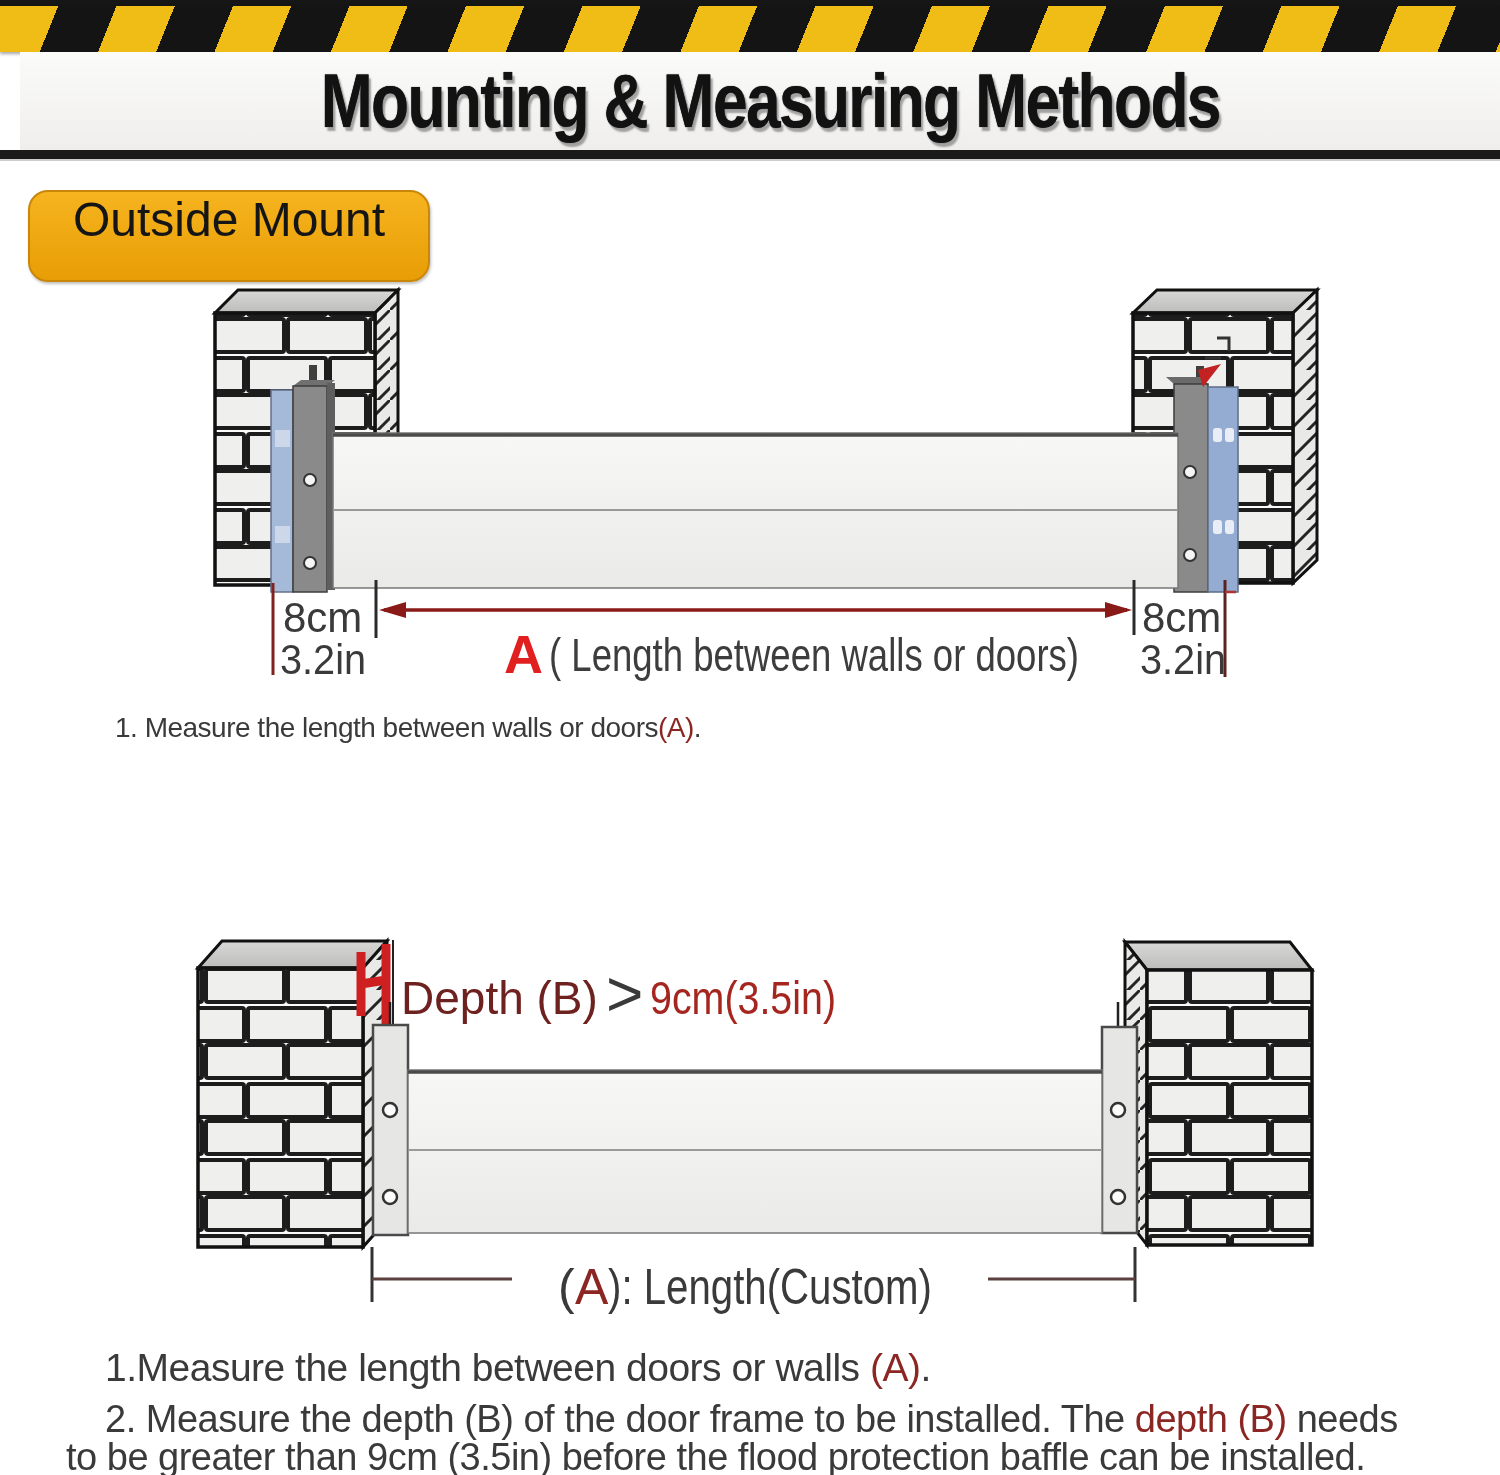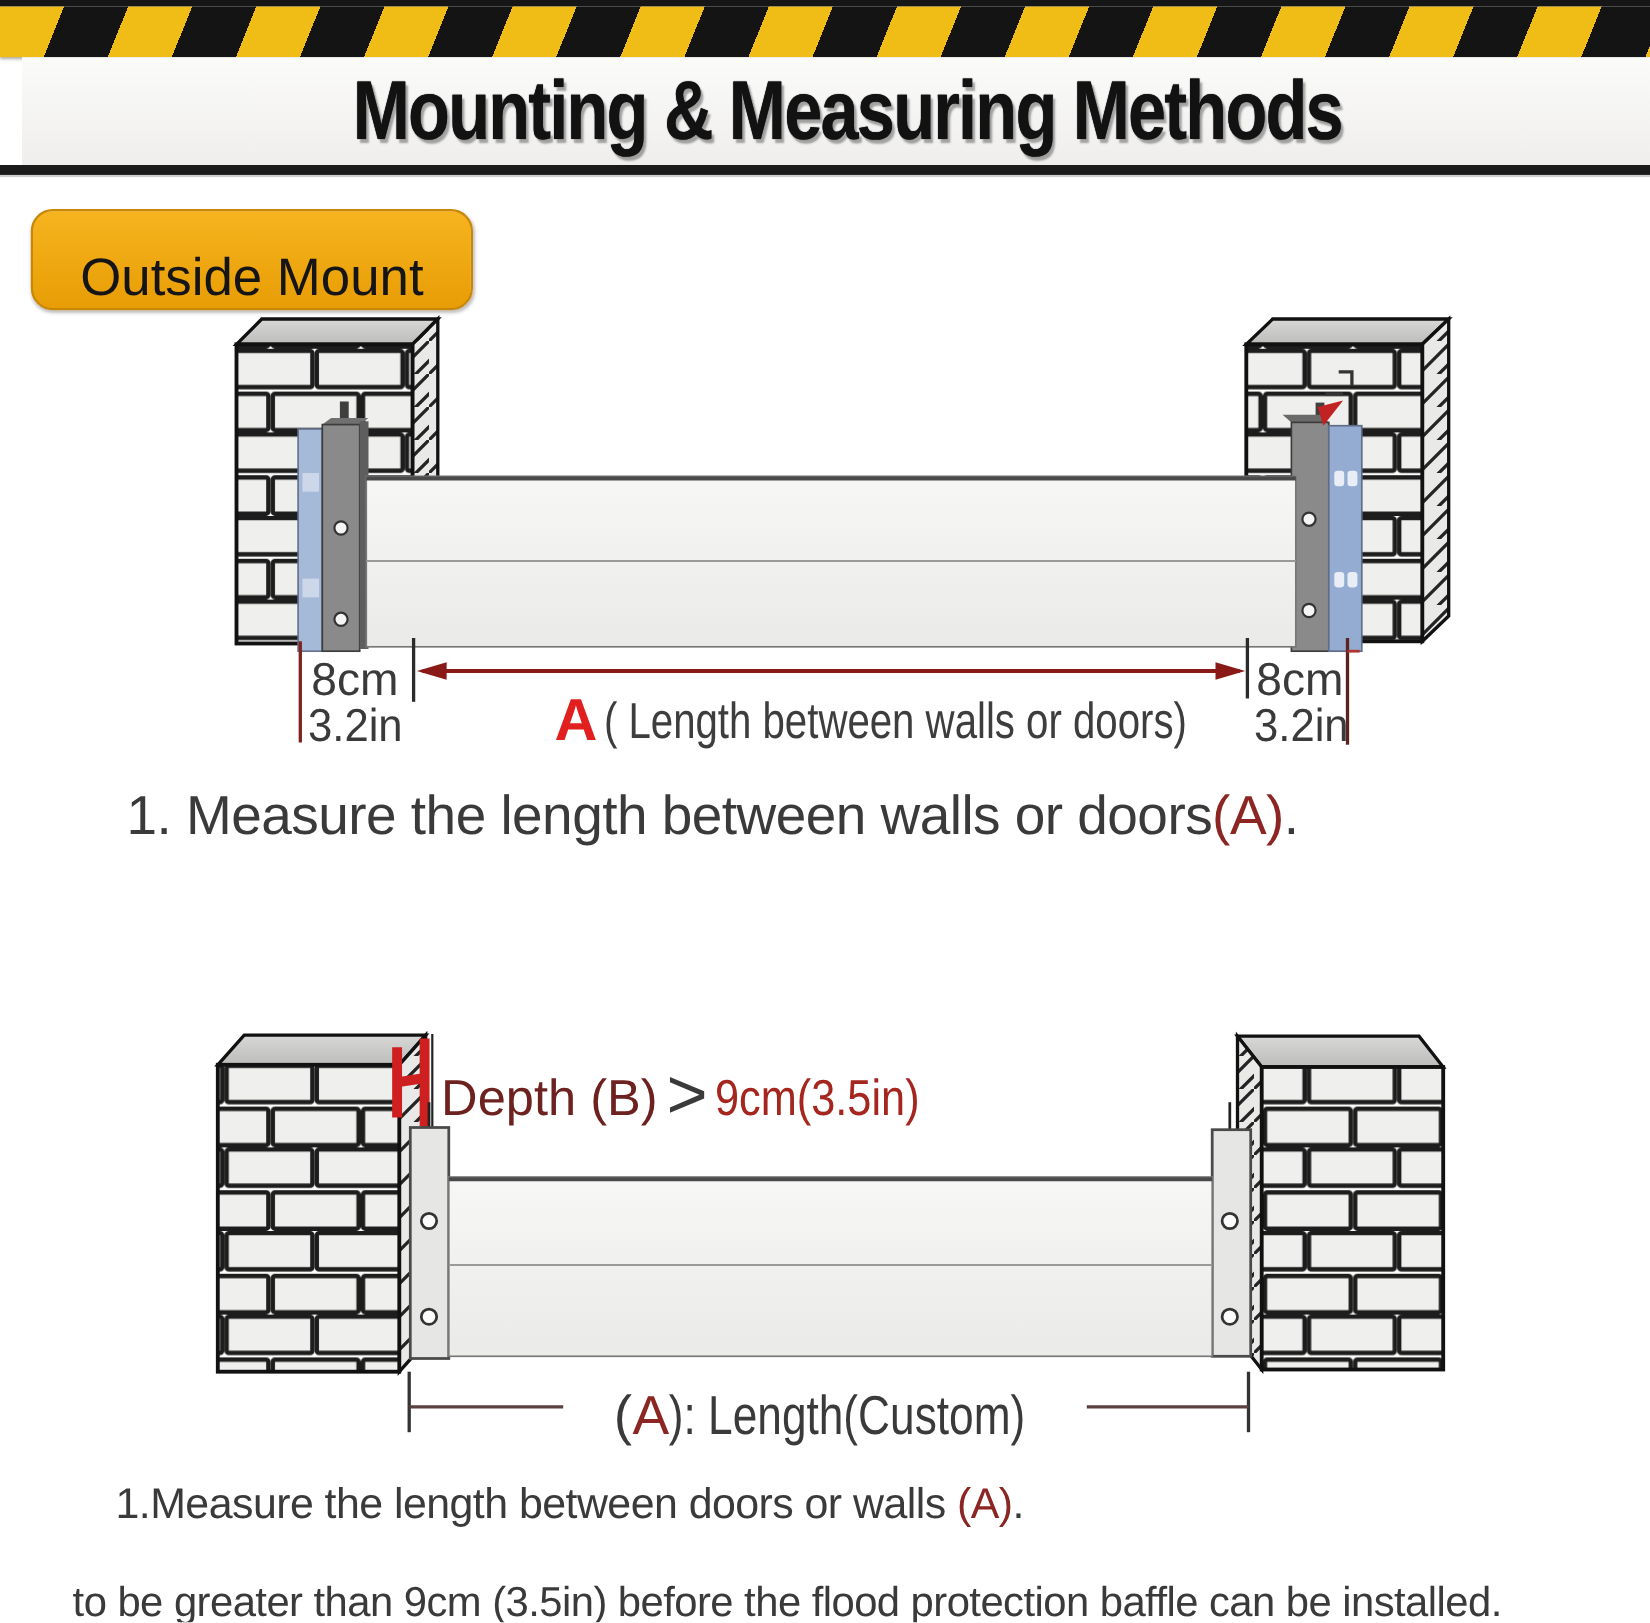--- a/index.html
+++ b/index.html
@@ -13,26 +13,26 @@
   .title-band{position:absolute;top:52px;left:0;width:1500px;height:98px;
         background:linear-gradient(#fbfbfa,#efeeec);display:flex;align-items:center;justify-content:center;margin-left:20px;}
   .page-title{font-size:76px;font-weight:700;color:#121212;letter-spacing:-2px;line-height:1;
         transform:scaleX(.82);transform-origin:center;white-space:nowrap;
         text-shadow:3px 4px 2px rgba(95,95,95,.55),0 0 1px #000;}
   .title-rule{position:absolute;top:150px;left:0;width:1500px;height:9px;background:#1a1a1a;
         box-shadow:0 2px 0 #cfcecb;}
   
   .mount-badge{position:absolute;left:28px;width:398px;height:88px;border-radius:20px;
         background:linear-gradient(#f6b41f,#e89d05);border:2px solid #c9870a;
-        display:flex;align-items:flex-end;justify-content:center;
+        display:flex;align-items:flex-start;justify-content:center;
         font-size:48px;color:#151515;letter-spacing:0;box-shadow:1px 2px 3px rgba(0,0,0,.25);}
   .badge-outside{top:190px;}
   .badge-inside{top:838px;}
   
-  .step{position:absolute;font-size:50px;letter-spacing:-.5px;color:#3a3a3a;white-space:nowrap;}
+  .step{position:absolute;font-size:28px;letter-spacing:-.5px;color:#3a3a3a;white-space:nowrap;}
   .maroon{color:#8b2623;}
   .red-hl{color:#9e2722;}
   .diagram-svg{position:absolute;left:0;}
   svg text{font-family:"Liberation Sans",sans-serif;}
 </style>
 </head>
 <body>
 
 <div class="page">
 
@@ -221,15 +221,16 @@
       <line x1="988" y1="349" x2="1135" y2="349" stroke="#5a403e" stroke-width="3"></line>
     </g>
     <g>
       <text x="558" y="374" font-size="50" fill="#3a3a3a">(</text>
       <text x="575" y="374" font-size="50" fill="#8b2623">A</text>
       <text x="608" y="374" font-size="50" fill="#3a3a3a" textLength="324" lengthAdjust="spacingAndGlyphs">): Length(Custom)</text>
     </g>
   </svg>
 
   <div class="step" style="top:1346px;left:105px;font-size:39px"><span>1.Measure the length between doors or walls </span><span class="maroon">(A)</span><span>.</span></div>
+  <div class="step" style="top:1398px;left:105px;font-size:38px"><span>2. Measure the depth (B) of the door frame to be installed. The </span><span class="maroon">depth (B)</span><span> needs</span></div>
   <div class="step" style="top:1436px;left:66px;font-size:38px"><span>to be greater than 9cm (3.5in) before the flood protection baffle can be installed.</span></div>
 
 </div>
 
 </body></html>

